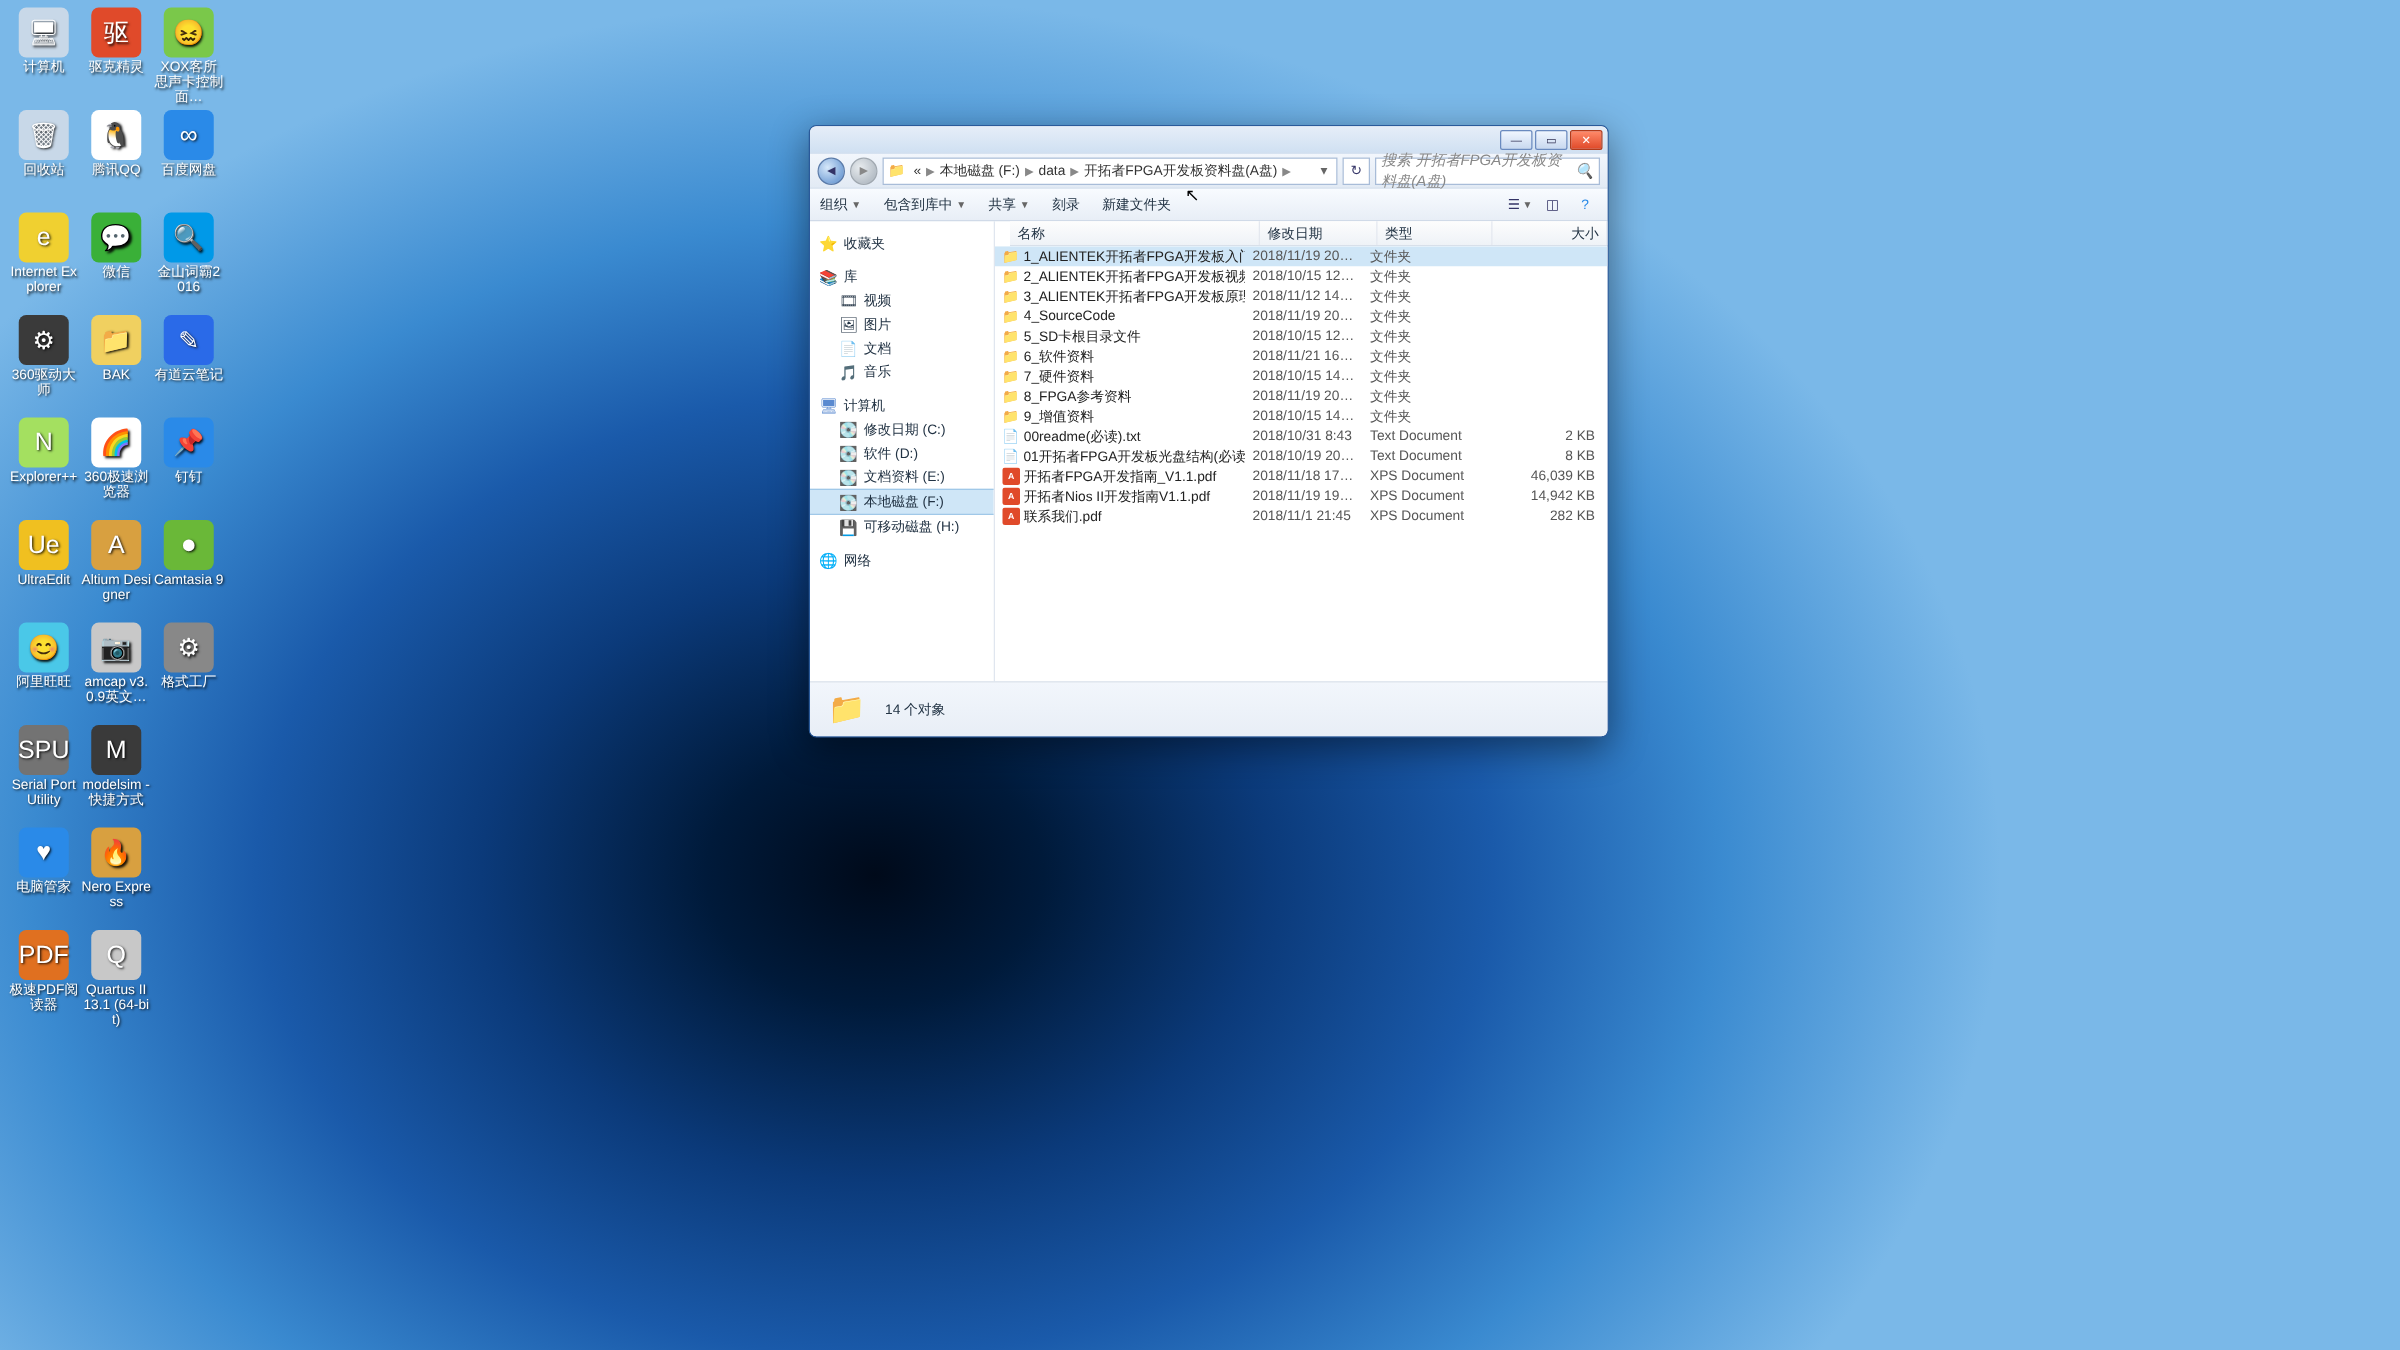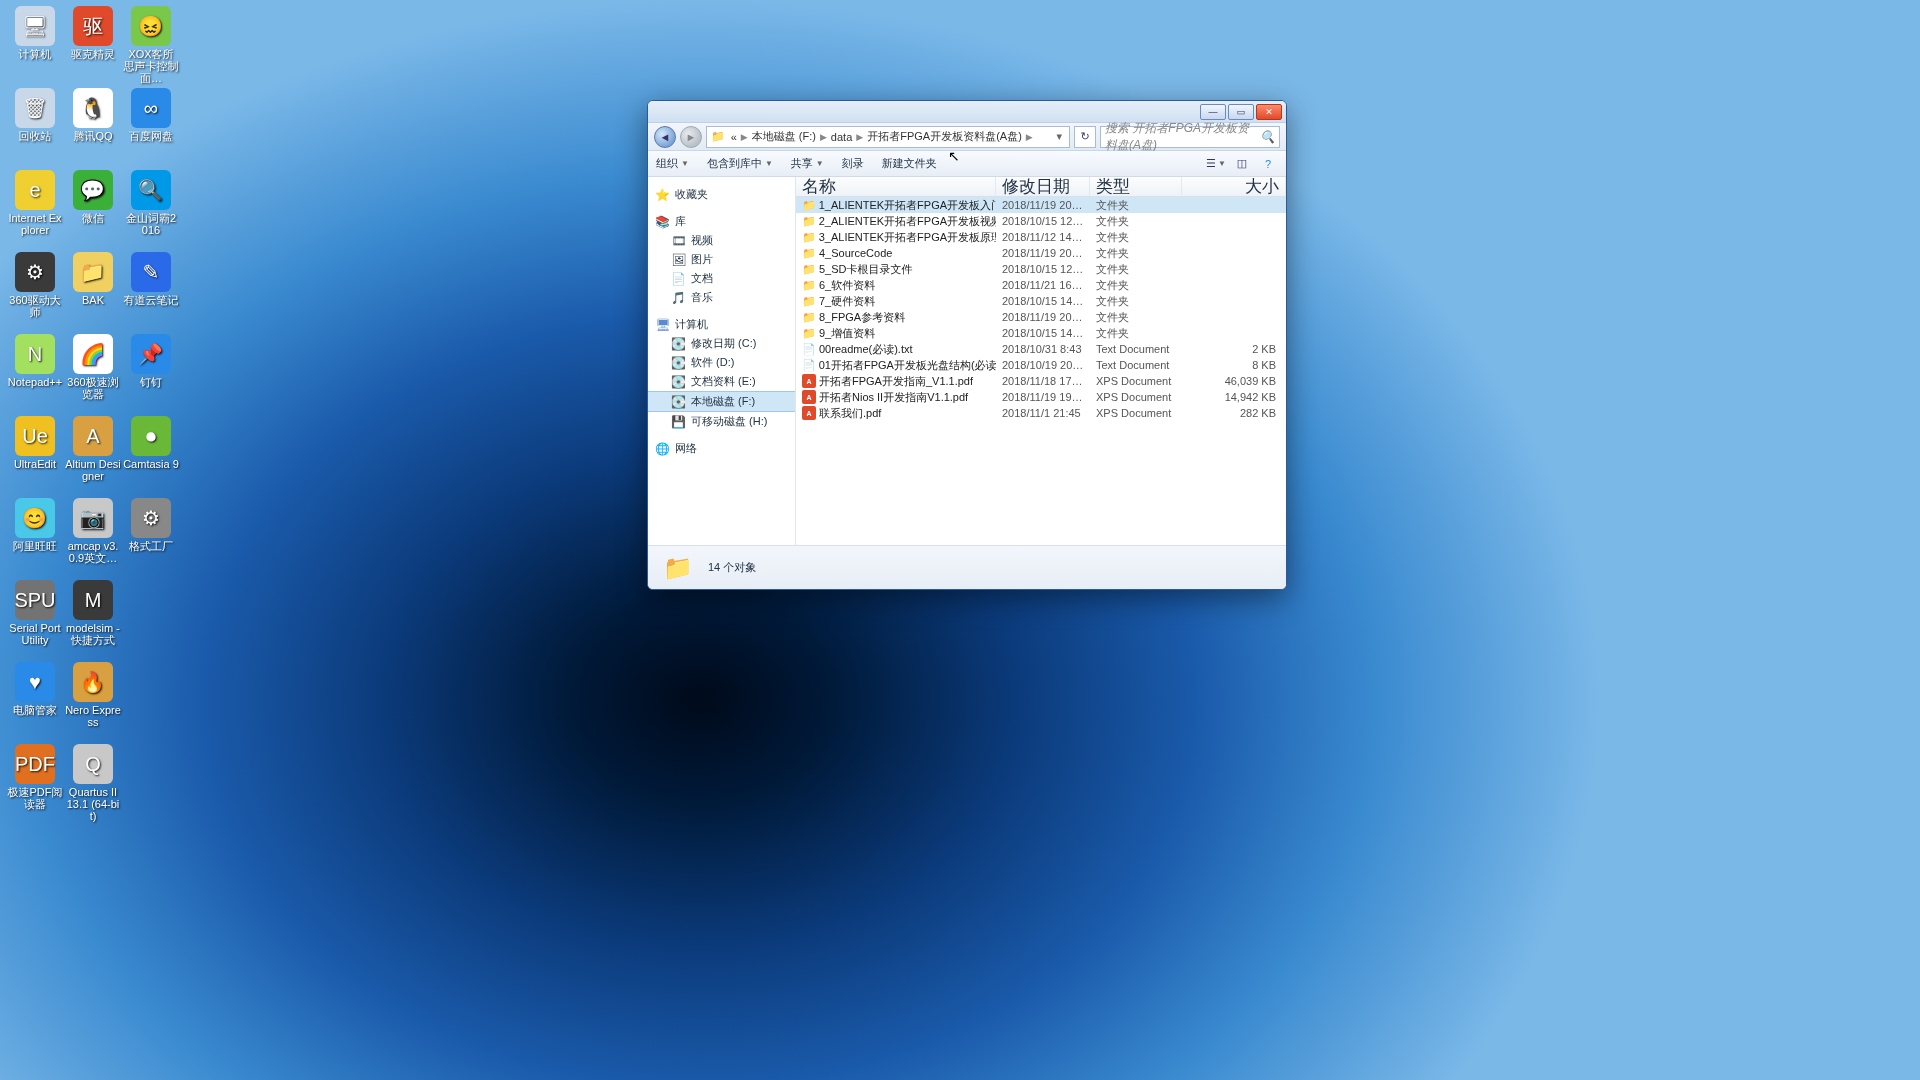--- a/index.html
+++ b/index.html
@@ -42,21 +42,21 @@
 .toolbar .right{margin-left:auto;display:flex;align-items:center;gap:6px;}
 .toolbar .ibtn{width:20px;height:18px;border:1px solid transparent;display:flex;align-items:center;justify-content:center;color:#336;font-size:11px;}
 .body{flex:1;display:flex;min-height:0;}
 .nav-tree{width:148px;border-right:1px solid #e0e6ef;overflow:auto;padding:6px 0;font-size:11px;color:#234;}
 .nav-tree .grp{padding:2px 0 6px 0;}
 .nav-tree .h{display:flex;align-items:center;gap:5px;padding:2px 8px;font-weight:normal;}
 .nav-tree .it{display:flex;align-items:center;gap:5px;padding:2px 8px 2px 24px;}
 .nav-tree .it.sel{background:#cfe6f7;border-top:1px solid #a0c8e8;border-bottom:1px solid #a0c8e8;}
 .nav-tree .ticon{width:14px;height:14px;display:inline-flex;align-items:center;justify-content:center;font-size:12px;}
 .files{flex:1;display:flex;flex-direction:column;min-width:0;}
-.cols{height:20px;background:linear-gradient(#fdfdfd,#eef2f7);border-bottom:1px solid #d8e0ea;display:flex;font-size:17px;color:#234;}
+.cols{height:20px;background:linear-gradient(#fdfdfd,#eef2f7);border-bottom:1px solid #d8e0ea;display:flex;font-size:11px;color:#234;margin-left:12px;}
 .cols .c{padding:3px 6px;border-right:1px solid #e4e8ef;display:flex;align-items:center;white-space:nowrap;}
 .cname{width:200px;} .cdate{width:94px;} .ctype{width:92px;text-align:right;} .csize{flex:1;text-align:right;justify-content:flex-end;padding-right:10px;}
 .flist{flex:1;overflow:auto;background:#fff;}
 .row{display:flex;align-items:center;height:16px;font-size:11px;color:#222;}
 .row.sel{background:#cfe6f7;}
 .row .fc{padding:0 6px;white-space:nowrap;overflow:hidden;text-overflow:ellipsis;}
 .row .fname{width:200px;display:flex;align-items:center;gap:3px;}
 .row .fdate{width:94px;color:#555;} .row .ftype{width:92px;color:#555;} .row .fsize{flex:1;text-align:right;color:#555;padding-right:10px;}
 .ficon{width:14px;height:14px;display:inline-flex;align-items:center;justify-content:center;font-size:11px;}
 .ficon.folder{color:#e6b038;}
@@ -113,21 +113,21 @@
     <div class="desktop-icon">
       <div class="ico" style="background:#f0d060">📁</div>
       <div class="lbl">BAK</div>
     </div>
     <div class="desktop-icon">
       <div class="ico" style="background:#2a6ae8">✎</div>
       <div class="lbl">有道云笔记</div>
     </div>
     <div class="desktop-icon">
       <div class="ico" style="background:#a4e060">N</div>
-      <div class="lbl">Notepad++</div>
+      <div class="lbl">Explorer++</div>
     </div>
     <div class="desktop-icon">
       <div class="ico" style="background:#ffffff">🌈</div>
       <div class="lbl">360极速浏览器</div>
     </div>
     <div class="desktop-icon">
       <div class="ico" style="background:#2a8ae8">📌</div>
       <div class="lbl">钉钉</div>
     </div>
     <div class="desktop-icon">

